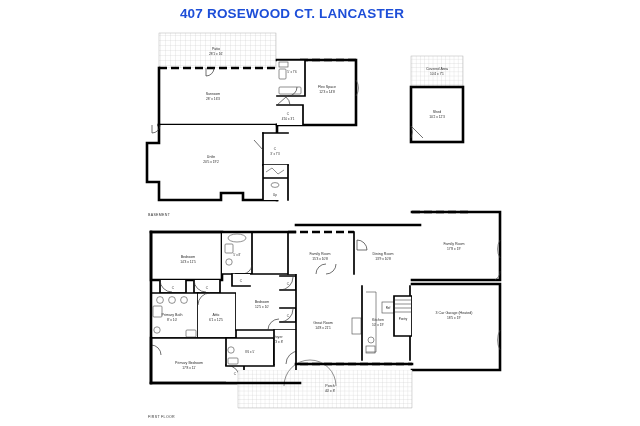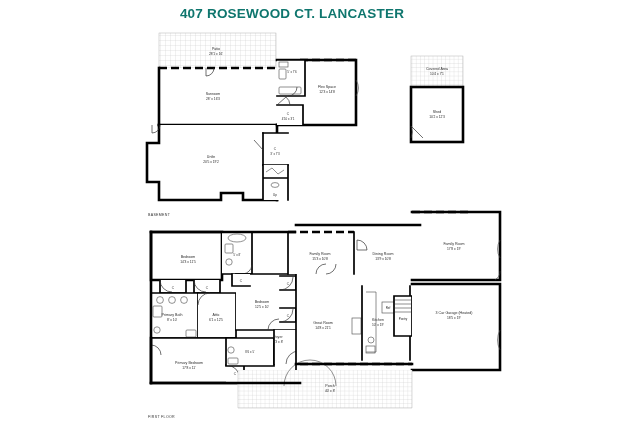--- a/index.html
+++ b/index.html
@@ -23,21 +23,21 @@
   #title {
     position: absolute;
     top: 6px;
     left: 0;
     width: 584px;
     text-align: center;
     font-family: "Liberation Sans", sans-serif;
     font-size: 13.5px;
     font-weight: bold;
     letter-spacing: 0.2px;
-    color: #0f766e;
+    color: #1d4ed8;
   }
   svg#plan {
     position: absolute;
     top: 0;
     left: 0;
   }
   .wall-thick {
     stroke: #000000;
     stroke-width: 2.6;
     fill: none;

